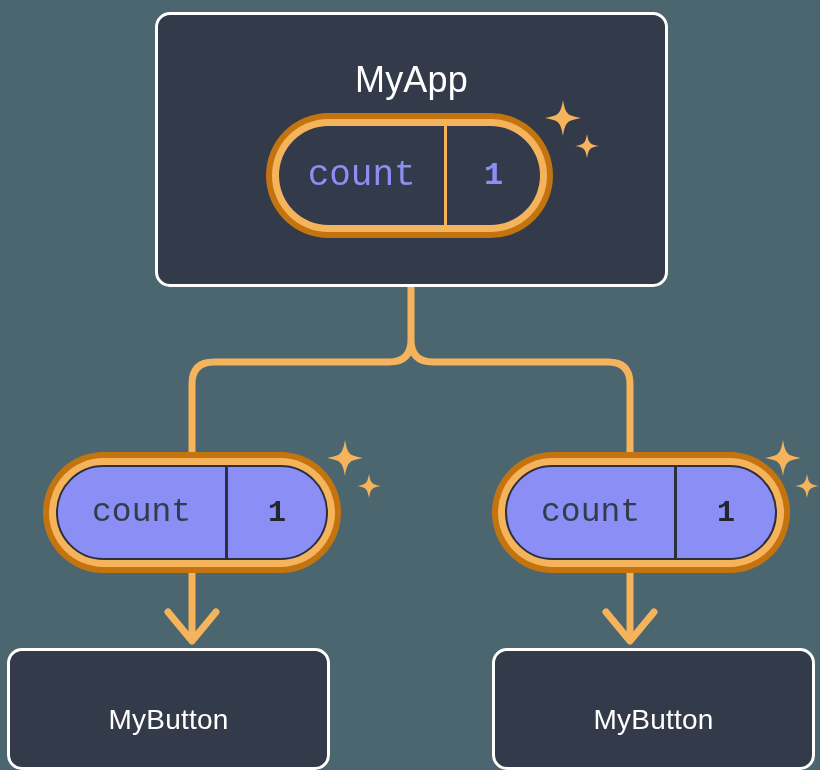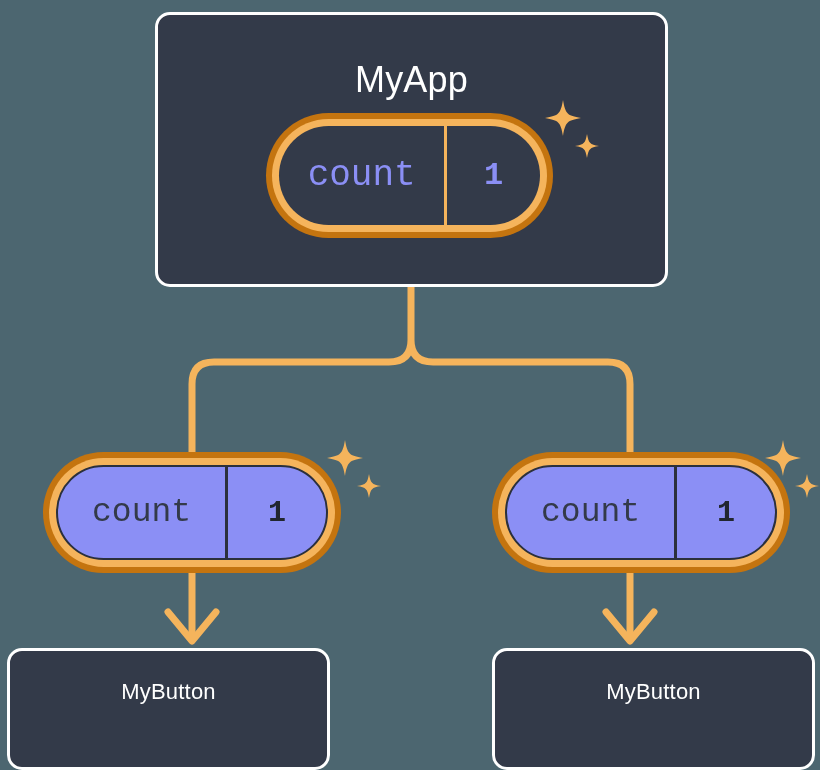--- a/index.html
+++ b/index.html
@@ -47,21 +47,21 @@
     white-space: nowrap;
   }
   #card-myapp { left: 155px; top: 12px; width: 513px; height: 275px; }
   #card-myapp .card-title { top: 44px; font-size: 36px; }
 
   #card-btn-left  { left: 7px;   top: 648px; width: 323px; height: 122px;
                     border-bottom-left-radius: 15px; border-bottom-right-radius: 15px; }
   #card-btn-right { left: 492px; top: 648px; width: 323px; height: 122px;
                     border-bottom-left-radius: 15px; border-bottom-right-radius: 15px; }
   #card-btn-left .card-title,
-  #card-btn-right .card-title { top: 28px; font-size: 22px; }
+  #card-btn-right .card-title { top: 53px; font-size: 28px; }
 
   
   .pill {
     position: absolute;
     box-sizing: border-box;
     display: flex;
     align-items: stretch;
     border-radius: 999px;
     
     background: #c4740f;

